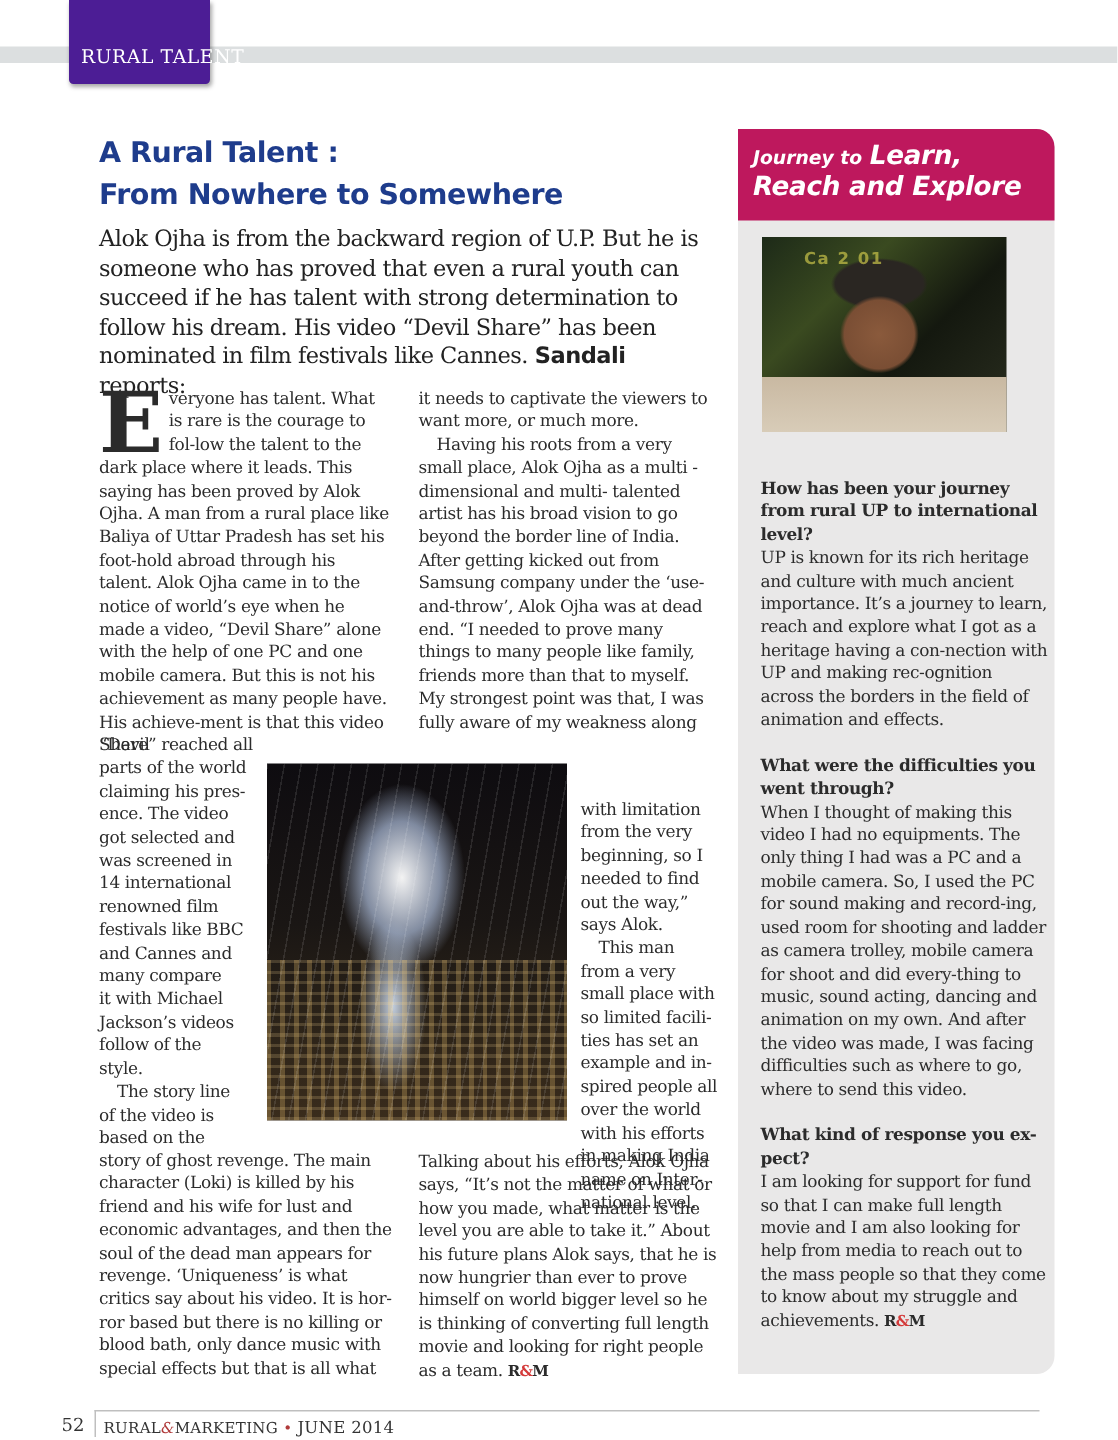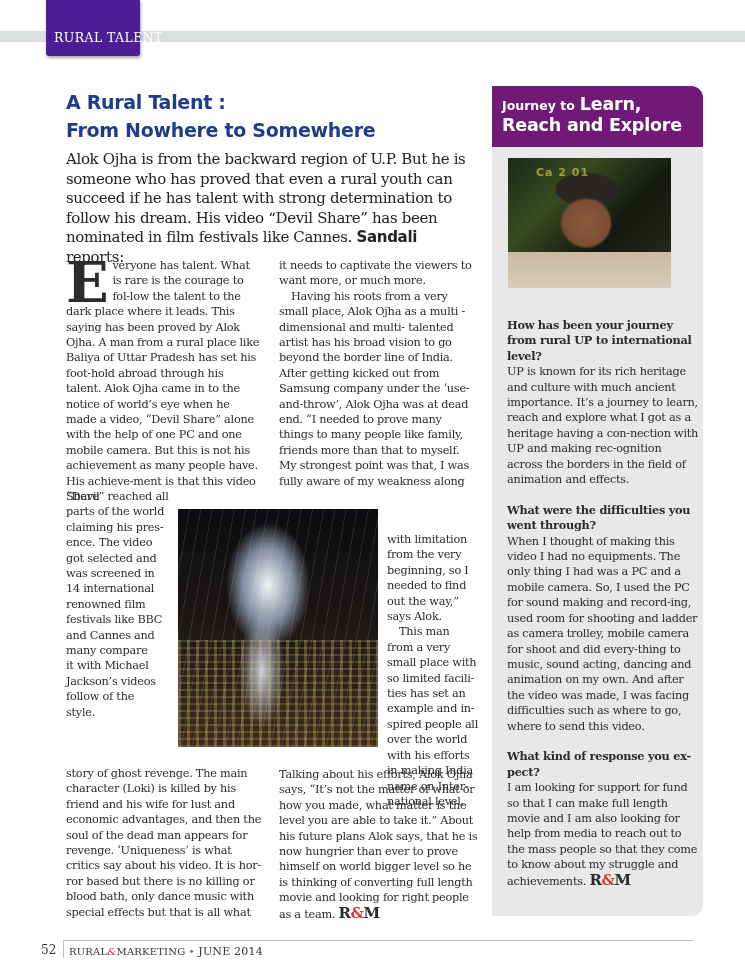--- a/index.html
+++ b/index.html
@@ -32,27 +32,27 @@
       radial-gradient(ellipse 14% 30% at 42% 68%, rgba(220,235,255,0.85), rgba(0,0,0,0) 80%),
       linear-gradient(180deg, #0e0c10 0%, #1a1614 45%, #2a2218 70%, #3a2c1c 100%);
     overflow: hidden; }
   .photo-ghost .lights { position: absolute; left: 0; bottom: 0; width: 100%; height: 45%;
     background:
       repeating-linear-gradient(90deg, rgba(255,210,120,0.25) 0 3px, rgba(0,0,0,0) 3px 9px),
       repeating-linear-gradient(0deg, rgba(255,220,150,0.18) 0 2px, rgba(0,0,0,0) 2px 7px); }
   .photo-ghost .rain { position: absolute; inset: 0;
     background: repeating-linear-gradient(100deg, rgba(255,255,255,0.10) 0 1px, rgba(0,0,0,0) 1px 11px); }
 
-  .rm-mark { font-family: "DejaVu Serif", serif; font-weight: bold; font-size: 15px; letter-spacing: -0.5px; }
+  .rm-mark { font-family: "DejaVu Serif", serif; font-weight: bold; font-size: 10px; letter-spacing: -0.5px; }
   .rm-mark .amp { color: #d43a3a; }
 
   .sidebar { position: absolute; left: 492px; top: 86px; width: 211px; height: 830px;
     background: #e9e8e8; border-radius: 0 12px 12px 0; }
-  .sidebar-header { position: absolute; left: 0; top: 0; width: 211px; height: 61px; background: #701a75;
-    border-radius: 0 12px 0 0; padding: 8px 0 0 10px; color: #fff; font-family: "DejaVu Sans", sans-serif; }
+  .sidebar-header { position: absolute; left: 0; top: 0; width: 211px; height: 61px; background: #be185d;
+    border-radius: 0 12px 0 0; padding: 8px 0 0 10px; color: #fff; font-family: "DejaVu Sans", sans-serif; font-style: italic; }
   .sb-small { font-size: 12.5px; font-weight: bold; }
   .sb-big { font-size: 17.5px; font-weight: bold; letter-spacing: -0.2px; }
   .sb-line2 { font-size: 17.5px; font-weight: bold; line-height: 22px; letter-spacing: -0.2px; }
   .portrait { position: absolute; left: 16px; top: 72px; width: 163px; height: 130px;
     background:
       radial-gradient(ellipse 26% 32% at 48% 50%, #8a5a3c 0%, #7a4e34 55%, rgba(0,0,0,0) 62%),
       radial-gradient(ellipse 30% 20% at 48% 24%, #2a2622 0%, #2a2622 60%, rgba(0,0,0,0) 66%),
       linear-gradient(180deg, rgba(0,0,0,0) 72%, #c9b9a2 72%, #d8ccb8 100%),
       linear-gradient(135deg, #1d2a18 0%, #3a4a20 30%, #14180f 60%, #2b2f20 100%); }
   .portrait .banner-text { position: absolute; left: 28px; top: 8px; color: #c9c34a; font-family: "DejaVu Sans", sans-serif;
@@ -104,20 +104,25 @@
       <div>14 international</div>
       <div>renowned film</div>
       <div>festivals like BBC</div>
       <div>and Cannes and</div>
       <div>many compare</div>
       <div>it with Michael</div>
       <div>Jackson’s videos</div>
       <div>follow of the</div>
       <div>style.</div>
     </div>
+  <div id="col1-narrow-p2" style="margin-top:0;">
+      <div style="text-indent: 12px;">The story line</div>
+      <div>of the video is</div>
+      <div>based on the</div>
+    </div>
 </div>
 
 <div class="col body-text" style="left:66px; top:766px; width:200px;">
   <p>story of ghost revenge. The main character (Loki) is killed by his friend and his wife for lust and economic advantages, and then the soul of the dead man appears for revenge. ‘Uniqueness’ is what critics say about his video. It is hor-ror based but there is no killing or blood bath, only dance music with special effects but that is all what</p>
 </div>
 
 <div class="photo-ghost">
   <div class="lights"></div>
   <div class="rain"></div>
 </div>

